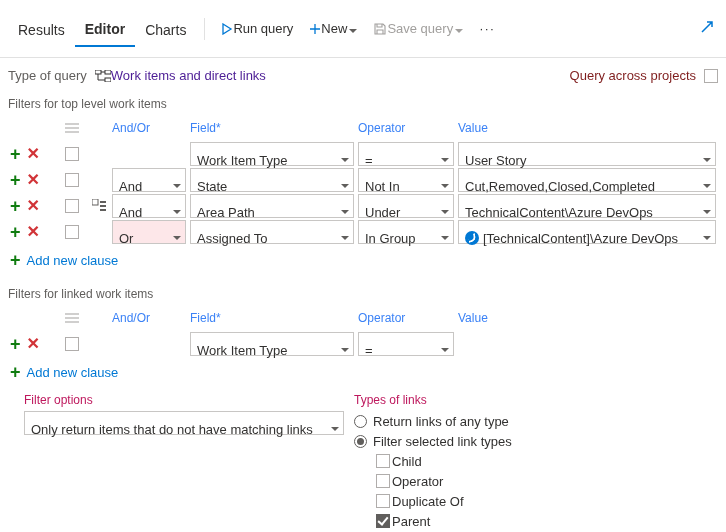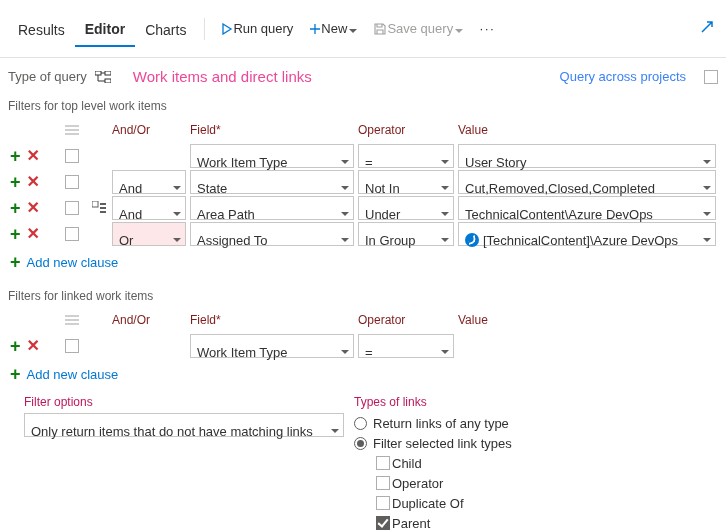--- a/index.html
+++ b/index.html
@@ -60,29 +60,29 @@
     display: flex;
     align-items: center;
     padding: 10px 8px 6px 8px;
     font-size: 13px;
     color: #605e5c;
   }
   .qtype-label { margin-right: 8px; }
   .qtype-val {
     display: inline-flex;
     align-items: center;
-    gap: 22px;
-    color: #ec4899;
-    font-size: 15px;
+    gap: 0;
+    color: #4c1d95;
+    font-size: 13px;
   }
   .qcheck {
     display: inline-flex;
     align-items: center;
-    gap: 18px;
-    color: #3b82f6;
+    gap: 8px;
+    color: #7f1d1d;
   }
   .ck {
     width: 14px; height: 14px;
     border: 1px solid #b0adab;
     display: inline-block;
     vertical-align: middle;
     background: #fff;
     cursor: pointer;
   }
   .ck.checked { background: #605e5c; border-color: #605e5c; position: relative; }
@@ -105,21 +105,21 @@
   .grid {
     padding: 4px 8px 0 8px;
   }
   .row {
     display: flex;
     align-items: center;
     height: 26px;
     gap: 0;
   }
   .hdr .cell {
-    color: #7f1d1d;
+    color: #3b82f6;
     font-size: 12px;
   }
   .cell { padding: 0 2px; }
   .c-actions { width: 48px; display: flex; align-items: center; gap: 6px; }
   .c-ck { width: 32px; display:flex; justify-content:center; }
   .c-gicon { width: 22px; display:flex; justify-content:center; }
   .c-andor { width: 78px; }
   .c-field { width: 168px; }
   .c-op { width: 100px; }
   .c-value { flex: 1; min-width: 0; }

